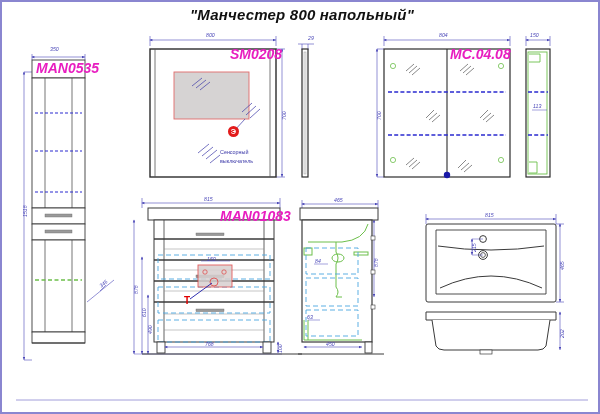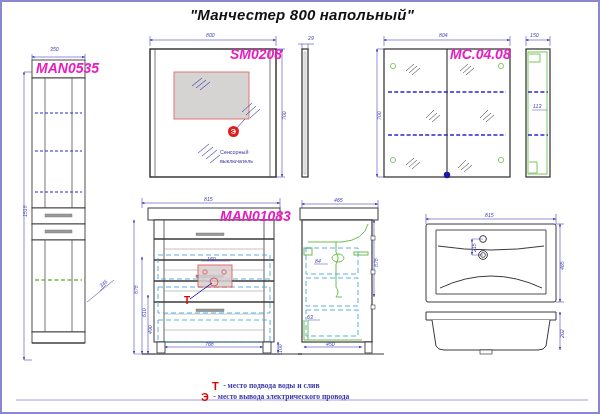--- a/index.html
+++ b/index.html
@@ -363,22 +363,14 @@
   <div class="dimv" style="left:371px;top:265px;">878</div>
   <div class="dim" style="left:313px;top:256px;">84</div>
   <div class="dim" style="left:305px;top:312px;">63</div>
   <div class="dim" style="left:324px;top:339px;">450</div>
 
   <div class="dim" style="left:483px;top:210px;">815</div>
   <div class="dimv" style="left:557px;top:268px;">465</div>
   <div class="dimv" style="left:469px;top:250px;">215</div>
   <div class="dimv" style="left:557px;top:336px;">202</div>
 
-  <div class="legend-row" style="left:210px;top:374px;">
-    <span class="legend-sym">Т</span>
-    <span class="legend-txt">- место подвода воды и слив</span>
-  </div>
-  <div class="legend-row" style="left:199px;top:385px;">
-    <span class="legend-sym">Э</span>
-    <span class="legend-txt">- место вывода электрического провода</span>
-  </div>
 
 </div>
 
 </body></html>

